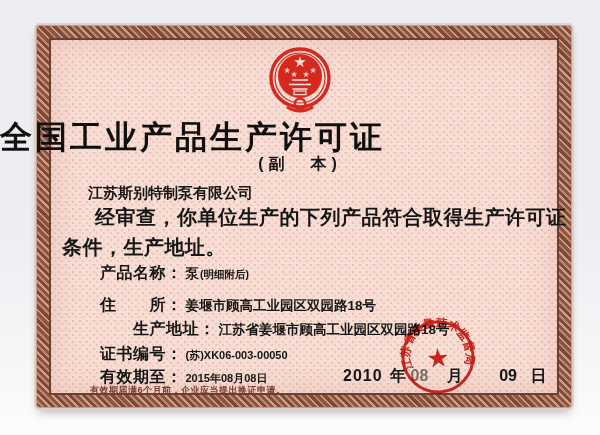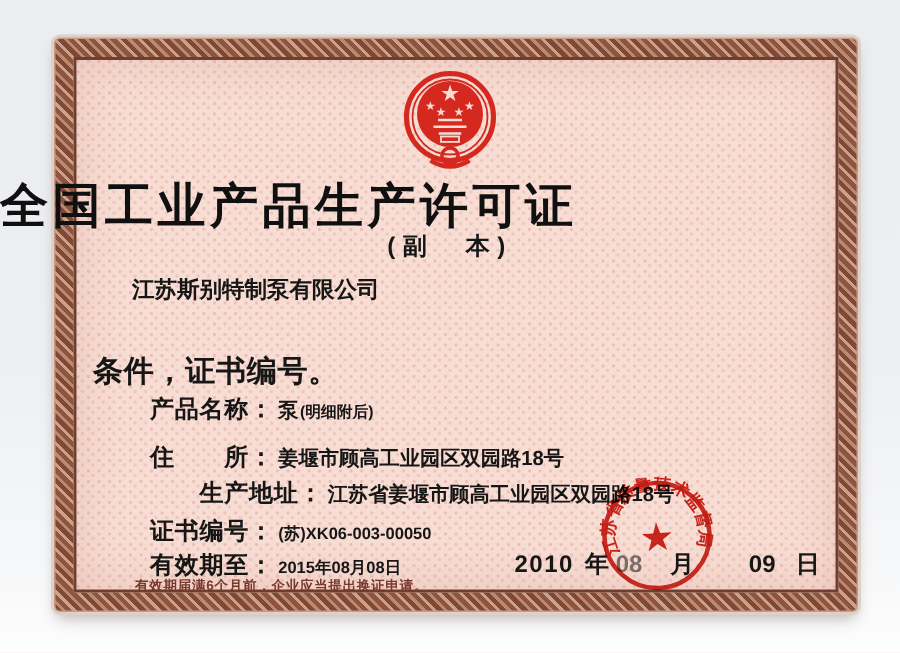--- a/index.html
+++ b/index.html
@@ -99,21 +99,22 @@
         <rect x="26" y="44" width="12" height="3.6" stroke-width="1.2"></rect>
       </g>
       <circle cx="32" cy="57" r="5.4" fill="none" stroke="#d5281e" stroke-width="2.4"></circle>
       <path d="M19 60 Q32 68 45 60" stroke="#d5281e" stroke-width="3" fill="none"></path>
     </svg>
 
     <h1 class="title">全国工业产品生产许可证</h1>
     <div class="subtitle">(副　本)</div>
 
     <div class="company">江苏斯别特制泵有限公司</div>
-    <div class="stmt2">条件，证书编号。</div>
+    <div class="stmt1">经审查，你单位生产的下列产品符合取得生产许可证</div>
+    <div class="stmt2">条件，生产地址。</div>
 
     <div class="row row-product">
       <span class="lbl">产品名称：</span>
       <span class="val">泵</span>
       <span class="val-note">(明细附后)</span>
     </div>
 
     <div class="row row-address">
       <span class="lbl">住　　所：</span>
       <span class="val">姜堰市顾高工业园区双园路18号</span>

